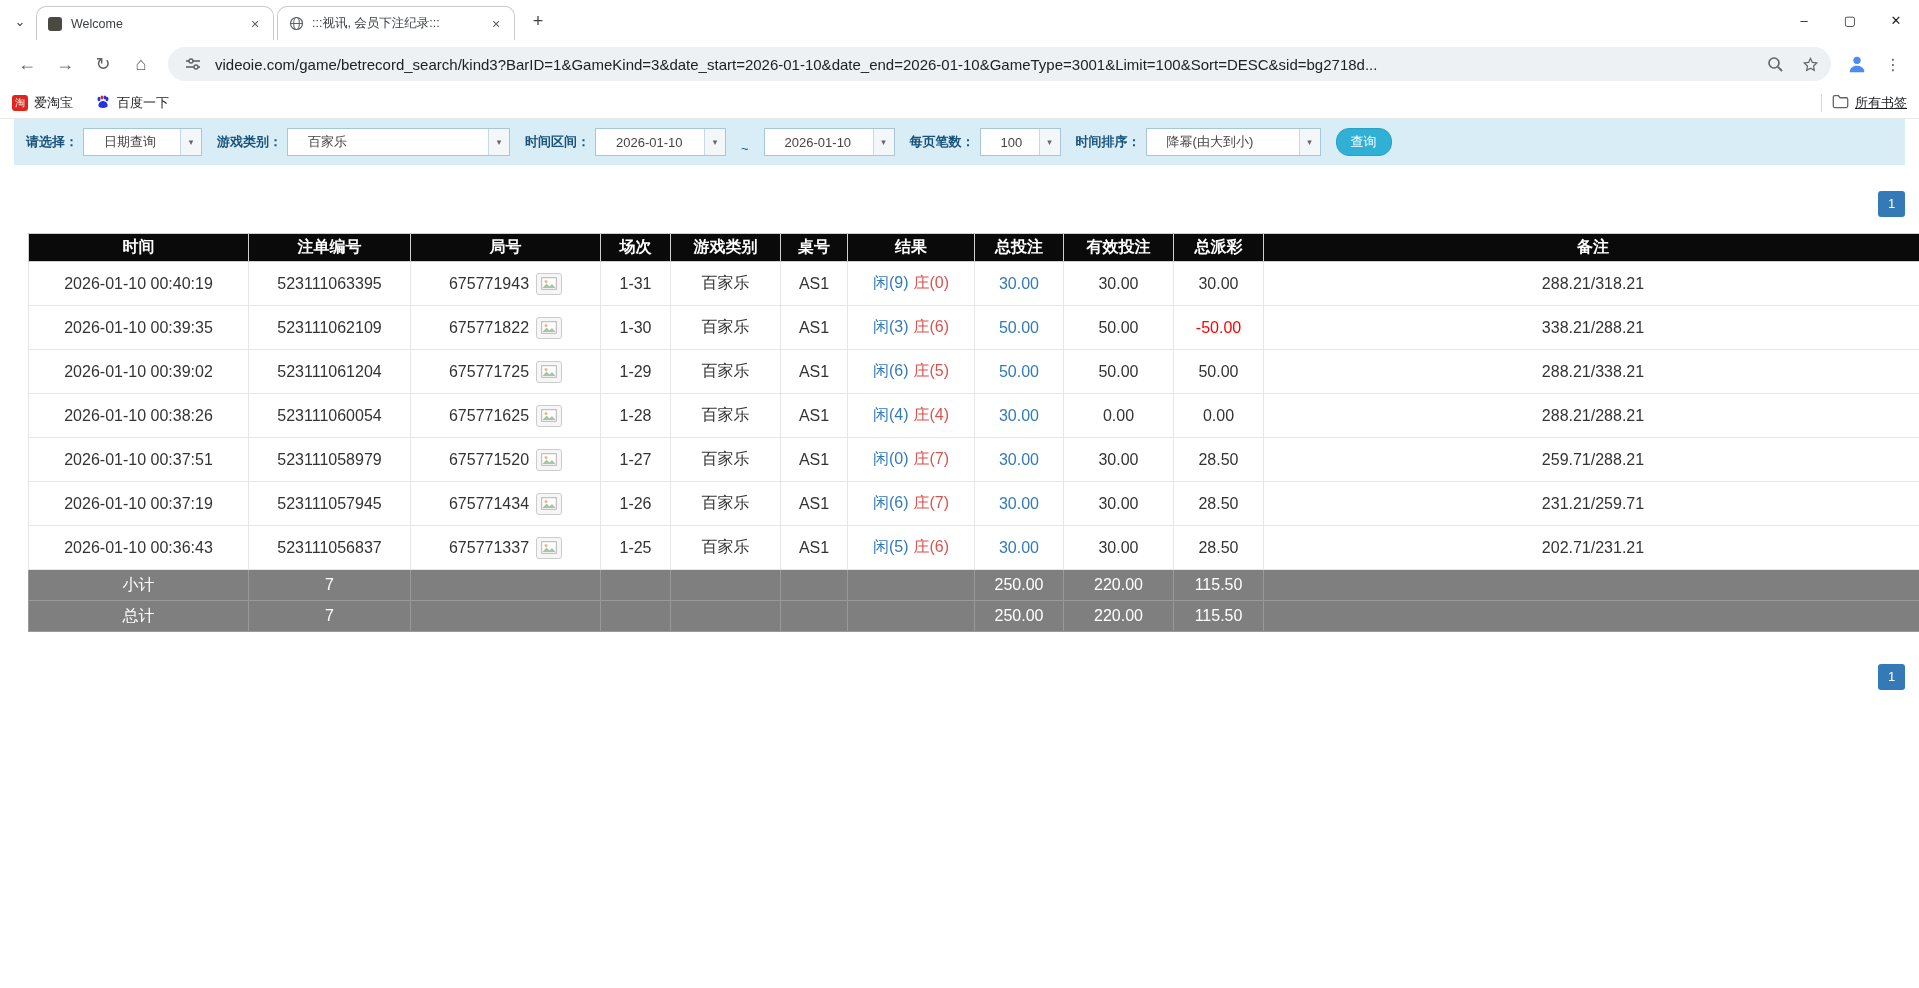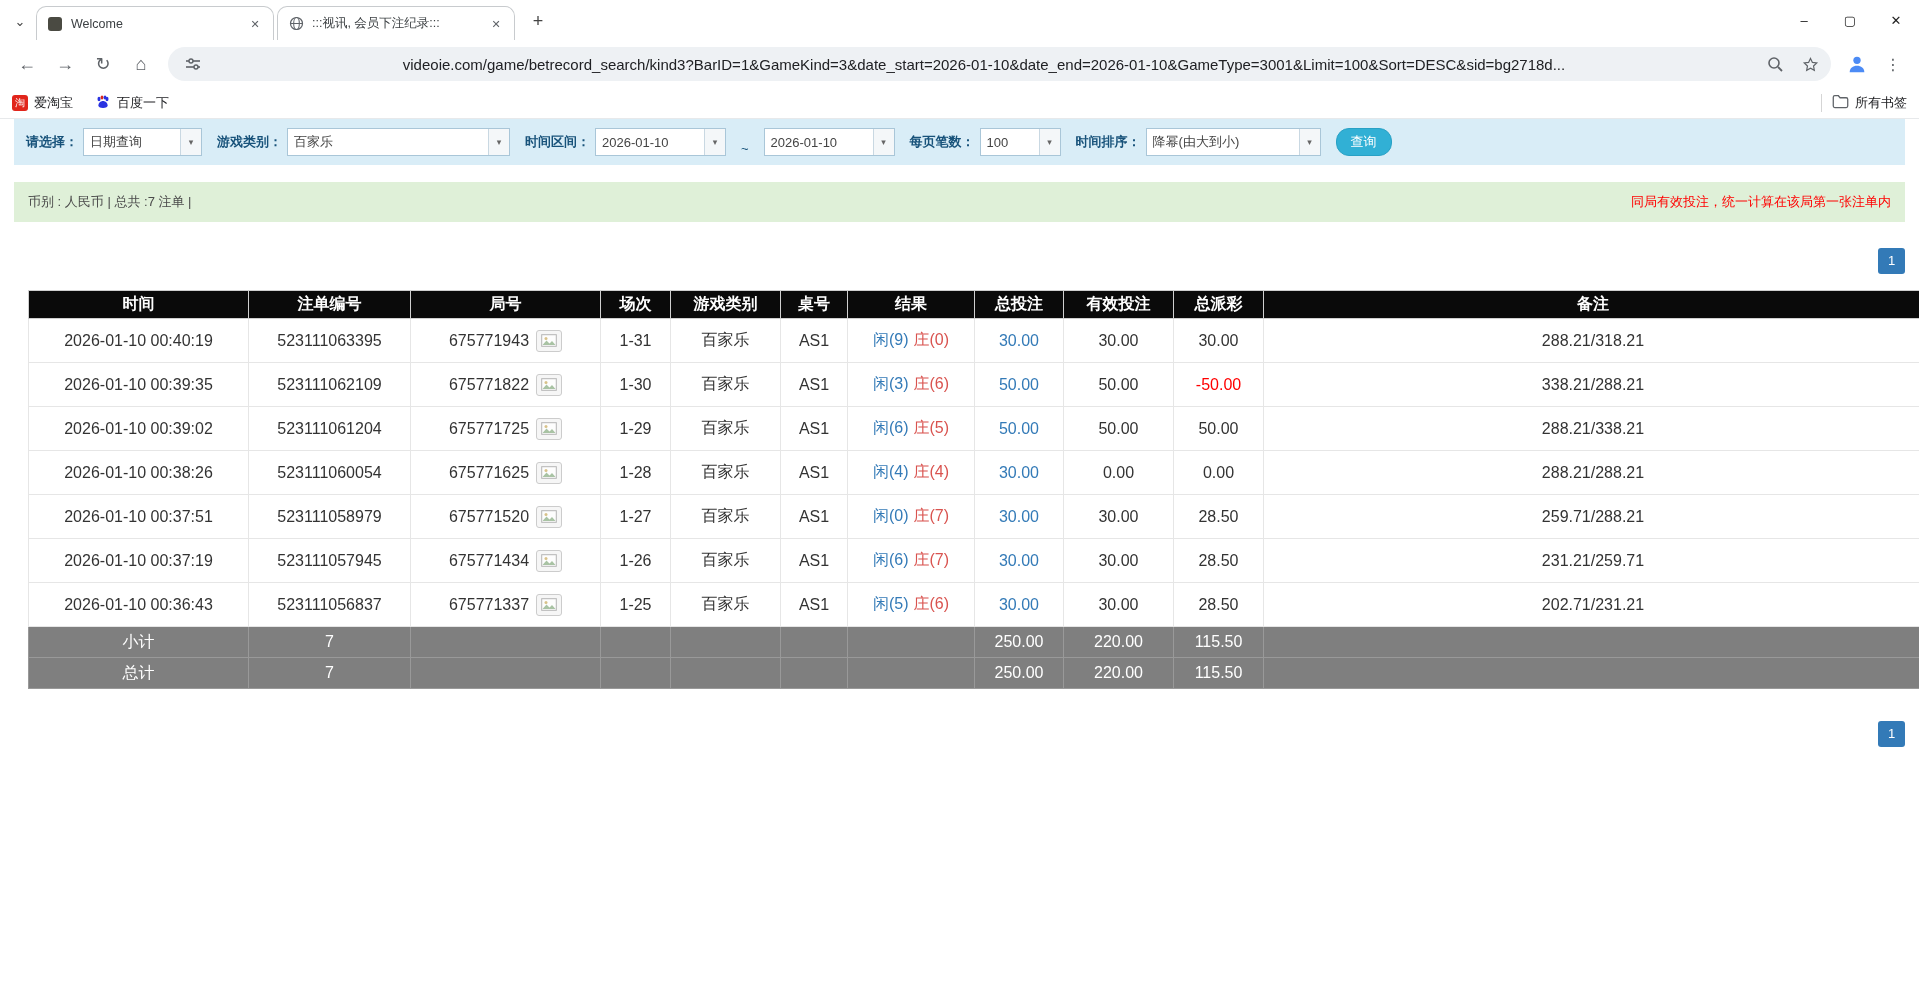--- a/index.html
+++ b/index.html
@@ -15,37 +15,37 @@
   .tab-title { flex: 1; font-size: 12.5px; color: #3c4043; white-space: nowrap; overflow: hidden; }
   .tab-close { color: #5f6368; font-size: 11px; width: 16px; height: 16px; line-height: 16px; text-align: center; border-radius: 50%; cursor: pointer; }
   .favicon { width: 16px; height: 16px; flex: 0 0 16px; display: flex; align-items: center; justify-content: center; }
   .fav-dark { width: 14px; height: 14px; background: #4a4a42; border-radius: 3px; }
   .newtab-btn { width: 28px; height: 28px; margin: 0 4px 5px 6px; display: flex; align-items: center; justify-content: center; font-size: 18px; color: #444; cursor: pointer; }
   .win-controls { position: absolute; right: 0; top: 0; height: 40px; display: flex; }
   .win-btn { width: 46px; height: 100%; display: flex; align-items: center; justify-content: center; color: #222; font-size: 13px; cursor: pointer; }
   .toolbar { height: 48px; display: flex; align-items: center; padding: 0 10px; gap: 4px; background: #fff; }
   .nav-btn { width: 34px; height: 34px; border-radius: 50%; display: flex; align-items: center; justify-content: center; font-size: 18px; color: #5f6368; cursor: pointer; }
   .omnibox { flex: 1; height: 34px; background: #eef1f4; border-radius: 17px; display: flex; align-items: center; padding: 0 8px 0 12px; gap: 9px; margin: 0 6px; }
-  .url-text { flex: 1; font-size: 15px; color: #202124; white-space: nowrap; overflow: hidden; text-align: center; }
+  .url-text { flex: 1; font-size: 15px; color: #202124; white-space: nowrap; overflow: hidden; }
   .omni-icon { width: 26px; height: 26px; display: flex; align-items: center; justify-content: center; color: #5f6368; cursor: pointer; }
   .profile-btn, .menu-btn { width: 32px; height: 32px; display: flex; align-items: center; justify-content: center; cursor: pointer; color: #5f6368; font-size: 16px; }
   .bookmarks { height: 31px; display: flex; align-items: center; padding: 0 12px; gap: 22px; background: #fff; border-bottom: 1px solid #e7e9eb; font-size: 13px; color: #202124; }
   .bm-item { display: flex; align-items: center; gap: 6px; cursor: pointer; }
   .fav-taobao { width: 16px; height: 16px; background: #e1251b; border-radius: 3px; color: #fff; font-size: 10px; line-height: 16px; text-align: center; }
-  .bm-right { margin-left: auto; display: flex; align-items: center; gap: 10px; }
+  .bm-right { margin-left: auto; display: flex; align-items: center; gap: 10px; text-decoration: underline; }
   .bm-divider { width: 1px; height: 18px; background: #d5d5d5; }
   
   .page { padding: 0 12px; }
   .page-title { font-size: 20px; font-weight: bold; color: #333; margin: 20px 2px 13px; }
   .filterbar { background: #d9edf7; display: flex; align-items: flex-end; padding: 9px 12px; margin: 0 2px 17px; }
   .fgroup { display: flex; align-items: center; margin-right: 15px; }
   .flabel { color: #17527a; font-weight: bold; font-size: 13px; margin-right: 5px; white-space: nowrap; }
   .tilde { color: #17527a; font-size: 13px; margin-right: 15px; }
   .combo { display: flex; align-items: stretch; height: 28px; background: #fff; border: 1px solid #a9c6d8; }
-  .combo .val { display: flex; align-items: center; padding: 0 6px; font-size: 13px; color: #444; white-space: nowrap; }
+  .combo .val { display: flex; align-items: center; padding: 0 20px; font-size: 13px; color: #444; white-space: nowrap; }
   .combo .arrow { width: 21px; border-left: 1px solid #c9d8e2; background: #f4f7f9; display: flex; align-items: center; justify-content: center; font-size: 9px; color: #666; cursor: pointer; }
   .w-select { width: 96px; } .w-game { width: 200px; } .w-date { width: 108px; } .w-pp { width: 58px; } .w-sort { width: 152px; }
   .search-btn { height: 28px; padding: 0 14px; background: #31b0d5; border: 1px solid #28a1c5; color: #fff; font-size: 13px; border-radius: 13px; display: flex; align-items: center; cursor: pointer; }
   .infobar { background: #dff0d8; display: flex; align-items: center; justify-content: space-between; padding: 11px 14px; margin: 0 2px; font-size: 13px; color: #4a4a4a; }
   .infobar .notice { color: #f00; }
   .pager-row { display: flex; justify-content: flex-end; margin: 26px 2px 12px; }
   .pager-row.bottom { margin: 32px 2px 0; }
   .page-btn { background: #337ab7; color: #fff; min-width: 27px; height: 26px; line-height: 26px; text-align: center; border-radius: 3px; font-size: 13px; cursor: pointer; }
   
   table.bets { width: 100%; border-collapse: collapse; font-size: 16px; color: #333; margin: 16px; }
@@ -204,24 +204,20 @@
     <div class="fgroup">
       <span class="flabel">时间排序：</span>
       <div class="combo">
         <span class="val w-sort">降幂(由大到小)</span>
         <span class="arrow">▾</span>
       </div>
     </div>
     <div class="search-btn">查询</div>
   </div>
 
-  <div class="infobar">
-    <span>币别 : 人民币 | 总共 :7 注单 |</span>
-    <span class="notice">同局有效投注，统一计算在该局第一张注单内</span>
-  </div>
 
   <div class="pager-row">
     <span class="page-btn">1</span>
   </div>
 
   <table class="bets">
     <colgroup>
       <col style="width:220px">
         <col style="width:162px">
         <col style="width:190px">

